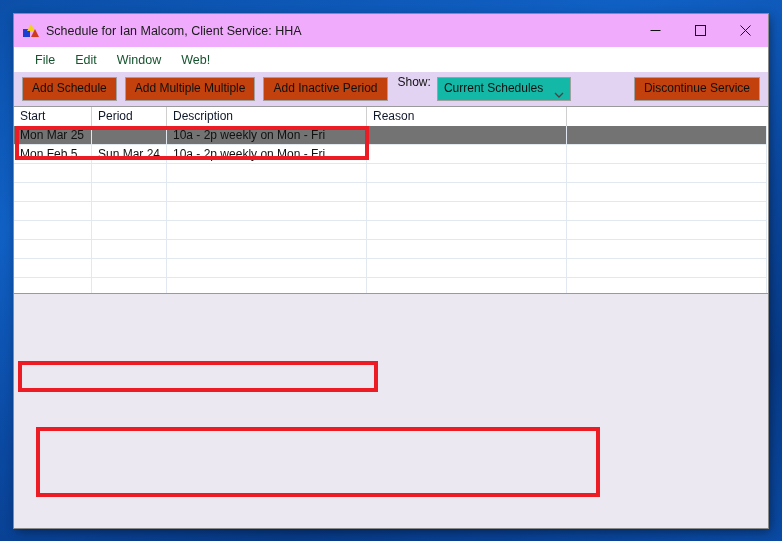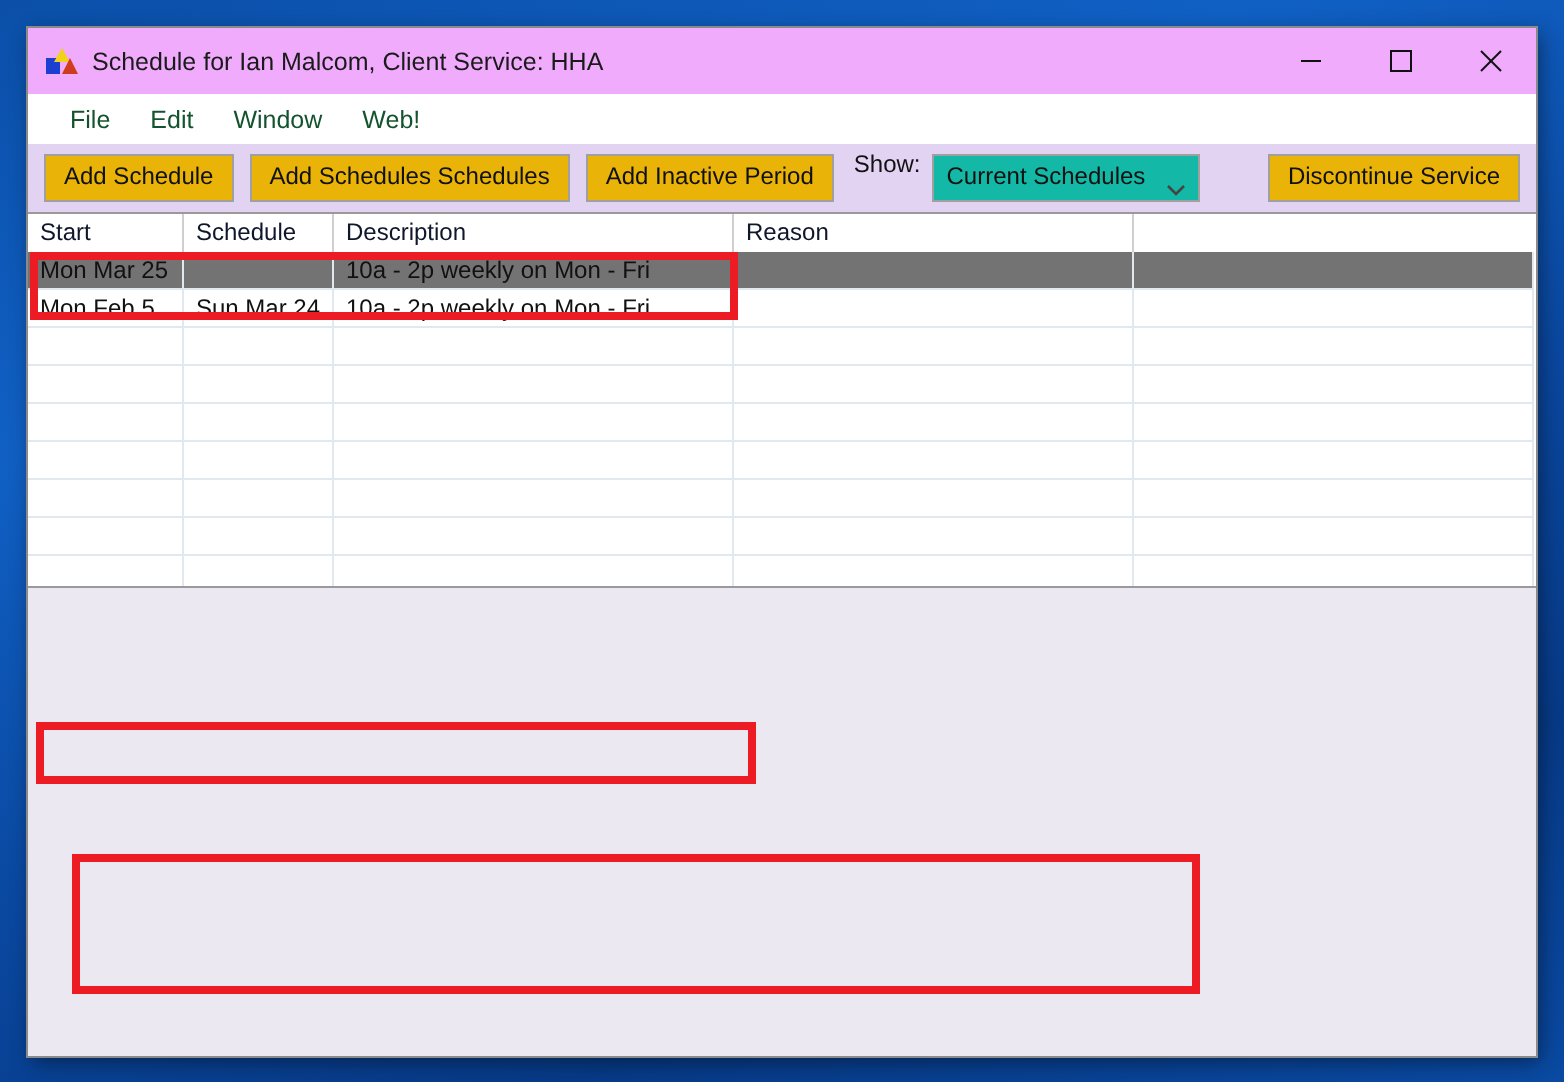--- a/index.html
+++ b/index.html
@@ -54,21 +54,21 @@
   .menuitem {
     font-size: 12.5px; color: #14532d; padding: 3px 9px; margin-right: 2px;
   }
   
   .toolbar {
     height: 34px; background: #e3d3f3;
     display: flex; align-items: center; padding: 0 8px;
     flex: 0 0 auto; position: relative;
   }
   .tb-btn {
-    background: #eab308; border: 1px solid #a0a0a0;
+    background: #c2410c; border: 1px solid #a0a0a0;
     font-size: 12px; color: #111; height: 22px;
     padding: 0 9px; margin-right: 8px; line-height: 20px;
     font-family: "Liberation Sans", sans-serif;
   }
   .tb-label { font-size: 12px; color: #111; margin: 0 6px 14px 2px; }
   .tb-select {
     background: #14b8a6; border: 1px solid #a0a0a0; height: 22px;
     font-size: 12px; color: #111; padding: 0 22px 0 6px; line-height: 20px;
     position: relative; min-width: 104px;
   }
@@ -140,38 +140,38 @@
 
   <div class="menubar">
     <div class="menuitem">File</div>
     <div class="menuitem">Edit</div>
     <div class="menuitem">Window</div>
     <div class="menuitem">Web!</div>
   </div>
 
   <div class="toolbar">
     <div class="tb-btn">Add Schedule</div>
-    <div class="tb-btn">Add Schedules Schedules</div>
+    <div class="tb-btn">Add Multiple Multiple</div>
     <div class="tb-btn">Add Inactive Period</div>
     <div class="tb-label">Show:</div>
     <div class="tb-select">
       <span>Current Schedules</span>
       <span class="chev">
         <svg width="10" height="7" viewBox="0 0 10 7">
             <polyline points="1,1 5,5 9,1" fill="none" stroke="#444" stroke-width="1.3"></polyline>
           </svg>
       </span>
     </div>
     <div class="tb-btn tb-right">Discontinue Service</div>
   </div>
 
   <div class="gridwrap">
     <div class="grid-head">
       <div class="hc c0">Start</div>
-      <div class="hc c1">Schedule</div>
+      <div class="hc c1">Period</div>
       <div class="hc c2">Description</div>
       <div class="hc c3">Reason</div>
     </div>
     <div id="grid-body">
         <div class="grow selected">
           <div class="gc c0">Mon Mar 25</div>
           <div class="gc c1"></div>
           <div class="gc c2">10a - 2p weekly on Mon - Fri</div>
           <div class="gc c3"></div>
           <div class="gc c4"></div>

